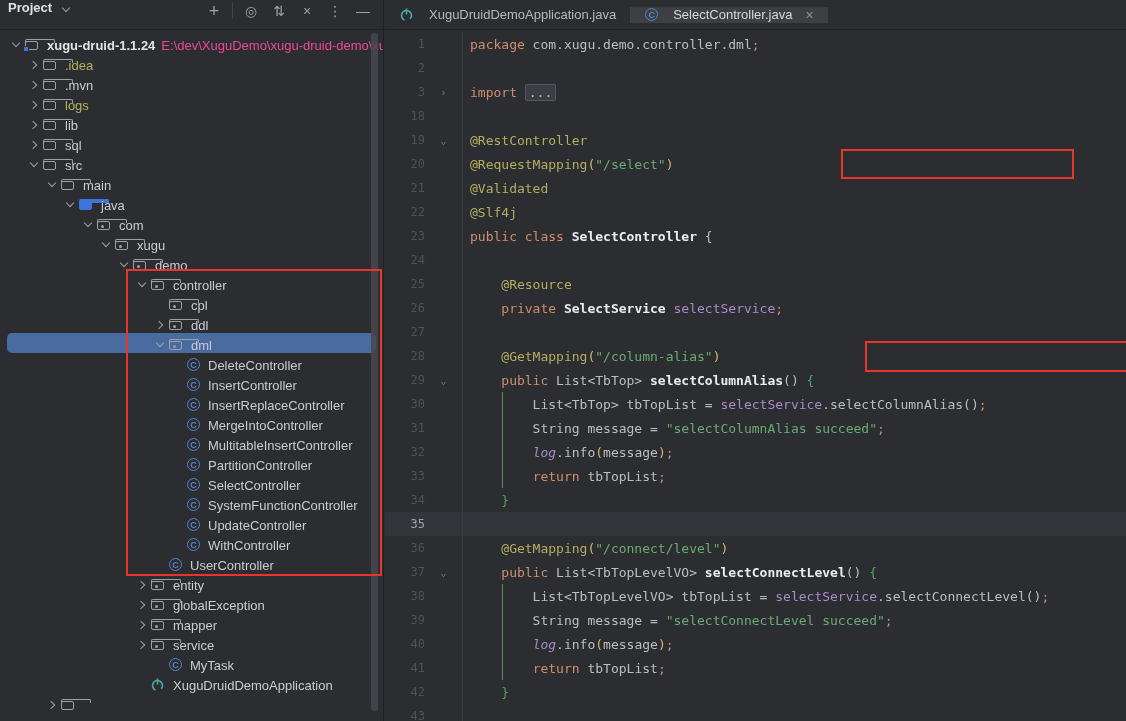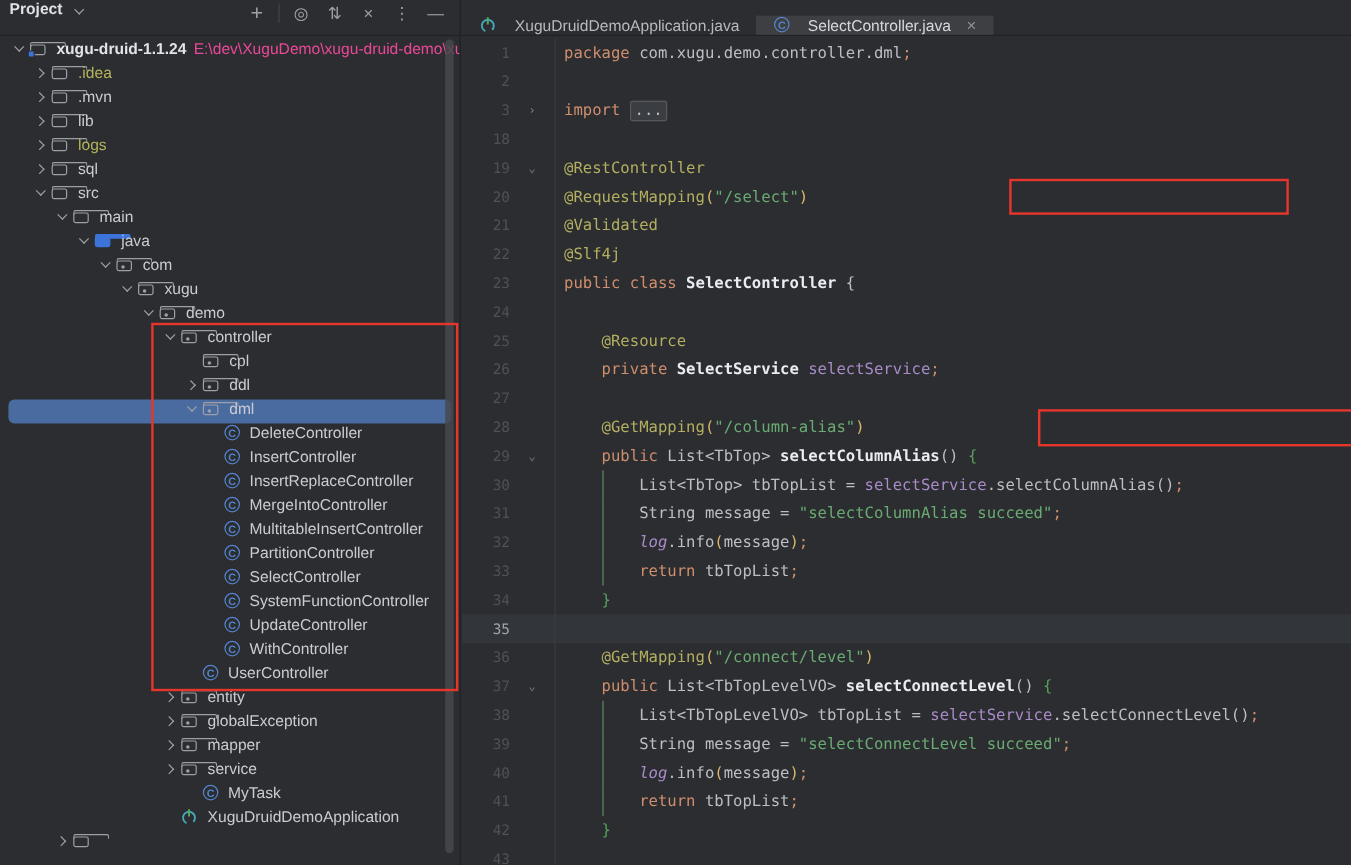--- a/index.html
+++ b/index.html
@@ -19,21 +19,21 @@
       background:var(--panel-bg);border-right:1px solid var(--edge)}
   #panel-header{height:30px;display:flex;align-items:flex-start;padding:0 8px;
       border-bottom:1px solid var(--edge);font-size:13px;color:#DFE1E5;font-weight:700}
   #panel-header .hchev{margin-left:6px;margin-top:2px}
   #panel-tools{margin-left:auto;display:flex;align-items:center;gap:4px;color:#9DA0A6}
   .tool{width:24px;height:22px;display:flex;align-items:center;justify-content:center;
       font-size:14px;border-radius:4px;cursor:pointer;font-weight:400}
   .tool.plus{font-size:18px;font-weight:300}
   .tdiv{width:1px;height:16px;background:#43454A;margin:0 2px}
   #tree{position:absolute;left:0;top:30px;right:0;bottom:0;overflow:hidden;padding-top:3px}
-  .trow{position:relative;height:20px;display:flex;align-items:flex-start;font-size:13px;
+  .trow{position:relative;height:20px;display:flex;align-items:flex-end;font-size:13px;
       color:var(--tree-txt);white-space:nowrap;cursor:pointer}
   .trow .selbar{position:absolute;left:7px;right:7px;top:0;bottom:0;background:var(--sel);border-radius:5px}
   .trow>*{position:relative}
   .chev{width:16px;height:16px;flex:none;position:relative}
   .chev.expanded::before,.chev.collapsed::before{content:"";position:absolute;left:5px;top:5px;
       width:5px;height:5px;border-right:1.6px solid #9DA0A6;border-bottom:1.6px solid #9DA0A6}
   .chev.expanded::before{transform:rotate(45deg);top:3px}
   .chev.collapsed::before{transform:rotate(-45deg);left:4px}
   .ic{position:relative;width:18px;height:16px;flex:none;margin-right:5px}
   .ic i{position:absolute;display:block}
@@ -49,21 +49,21 @@
   .ic.class .ring{left:1px;top:1px;width:13px;height:13px;border-radius:50%;
       border:1.6px solid var(--classblue);color:var(--classblue);font:700 9px/12px "Liberation Sans",sans-serif;
       text-align:center;font-style:normal}
   .lab.excluded{color:var(--olive)}
   .lab.root{font-weight:700;color:#E2E4E9}
   .suffix{color:#ec4899;margin-left:6px;font-weight:400}
   #tree-scrollbar{position:absolute;right:5px;top:33px;width:7px;height:678px;
       border-radius:4px;background:#47494D;opacity:.85}
   
   #editor{position:absolute;left:385px;top:0;right:0;height:100%}
-  #tab-bar{height:30px;display:flex;align-items:flex-end;border-bottom:1px solid var(--edge);font-size:13px}
+  #tab-bar{height:30px;display:flex;align-items:center;border-bottom:1px solid var(--edge);font-size:13px}
   .tab{display:flex;align-items:center;gap:7px;padding:0 14px;color:#B6B9BF;cursor:pointer}
   .tab.active{background:var(--tabactive);color:#D5D8DE}
   .tab .close{margin-left:6px;color:#8E9196;font-size:14px}
   .spring-svg{display:block}
   #code{position:absolute;left:0;top:30px;right:0;bottom:0;
       font-family:"DejaVu Sans Mono","Liberation Mono",monospace;font-size:13px;padding-top:2px}
   .cline{position:relative;height:24px;display:flex;align-items:center}
   .cline.caret{background:var(--caretline)}
   .gutter{width:78px;flex:none;display:flex;align-self:stretch;align-items:center;
       border-right:1px solid #3A3C40}
@@ -134,30 +134,30 @@
           </span>
           <span class="lab ">.mvn</span>
         </div>
         <div class="trow">
           <span style="width: 26px; flex: 0 0 auto;"></span>
           <span class="chev collapsed"></span>
           <span class="ic folder">
             <i class="tab"></i>
             <i class="body"></i>
           </span>
+          <span class="lab excluded">logs</span>
+        </div>
+        <div class="trow">
+          <span style="width: 26px; flex: 0 0 auto;"></span>
+          <span class="chev collapsed"></span>
+          <span class="ic folder">
+            <i class="tab"></i>
+            <i class="body"></i>
+          </span>
           <span class="lab ">lib</span>
-        </div>
-        <div class="trow">
-          <span style="width: 26px; flex: 0 0 auto;"></span>
-          <span class="chev collapsed"></span>
-          <span class="ic folder">
-            <i class="tab"></i>
-            <i class="body"></i>
-          </span>
-          <span class="lab excluded">logs</span>
         </div>
         <div class="trow">
           <span style="width: 26px; flex: 0 0 auto;"></span>
           <span class="chev collapsed"></span>
           <span class="ic folder">
             <i class="tab"></i>
             <i class="body"></i>
           </span>
           <span class="lab ">sql</span>
         </div>

